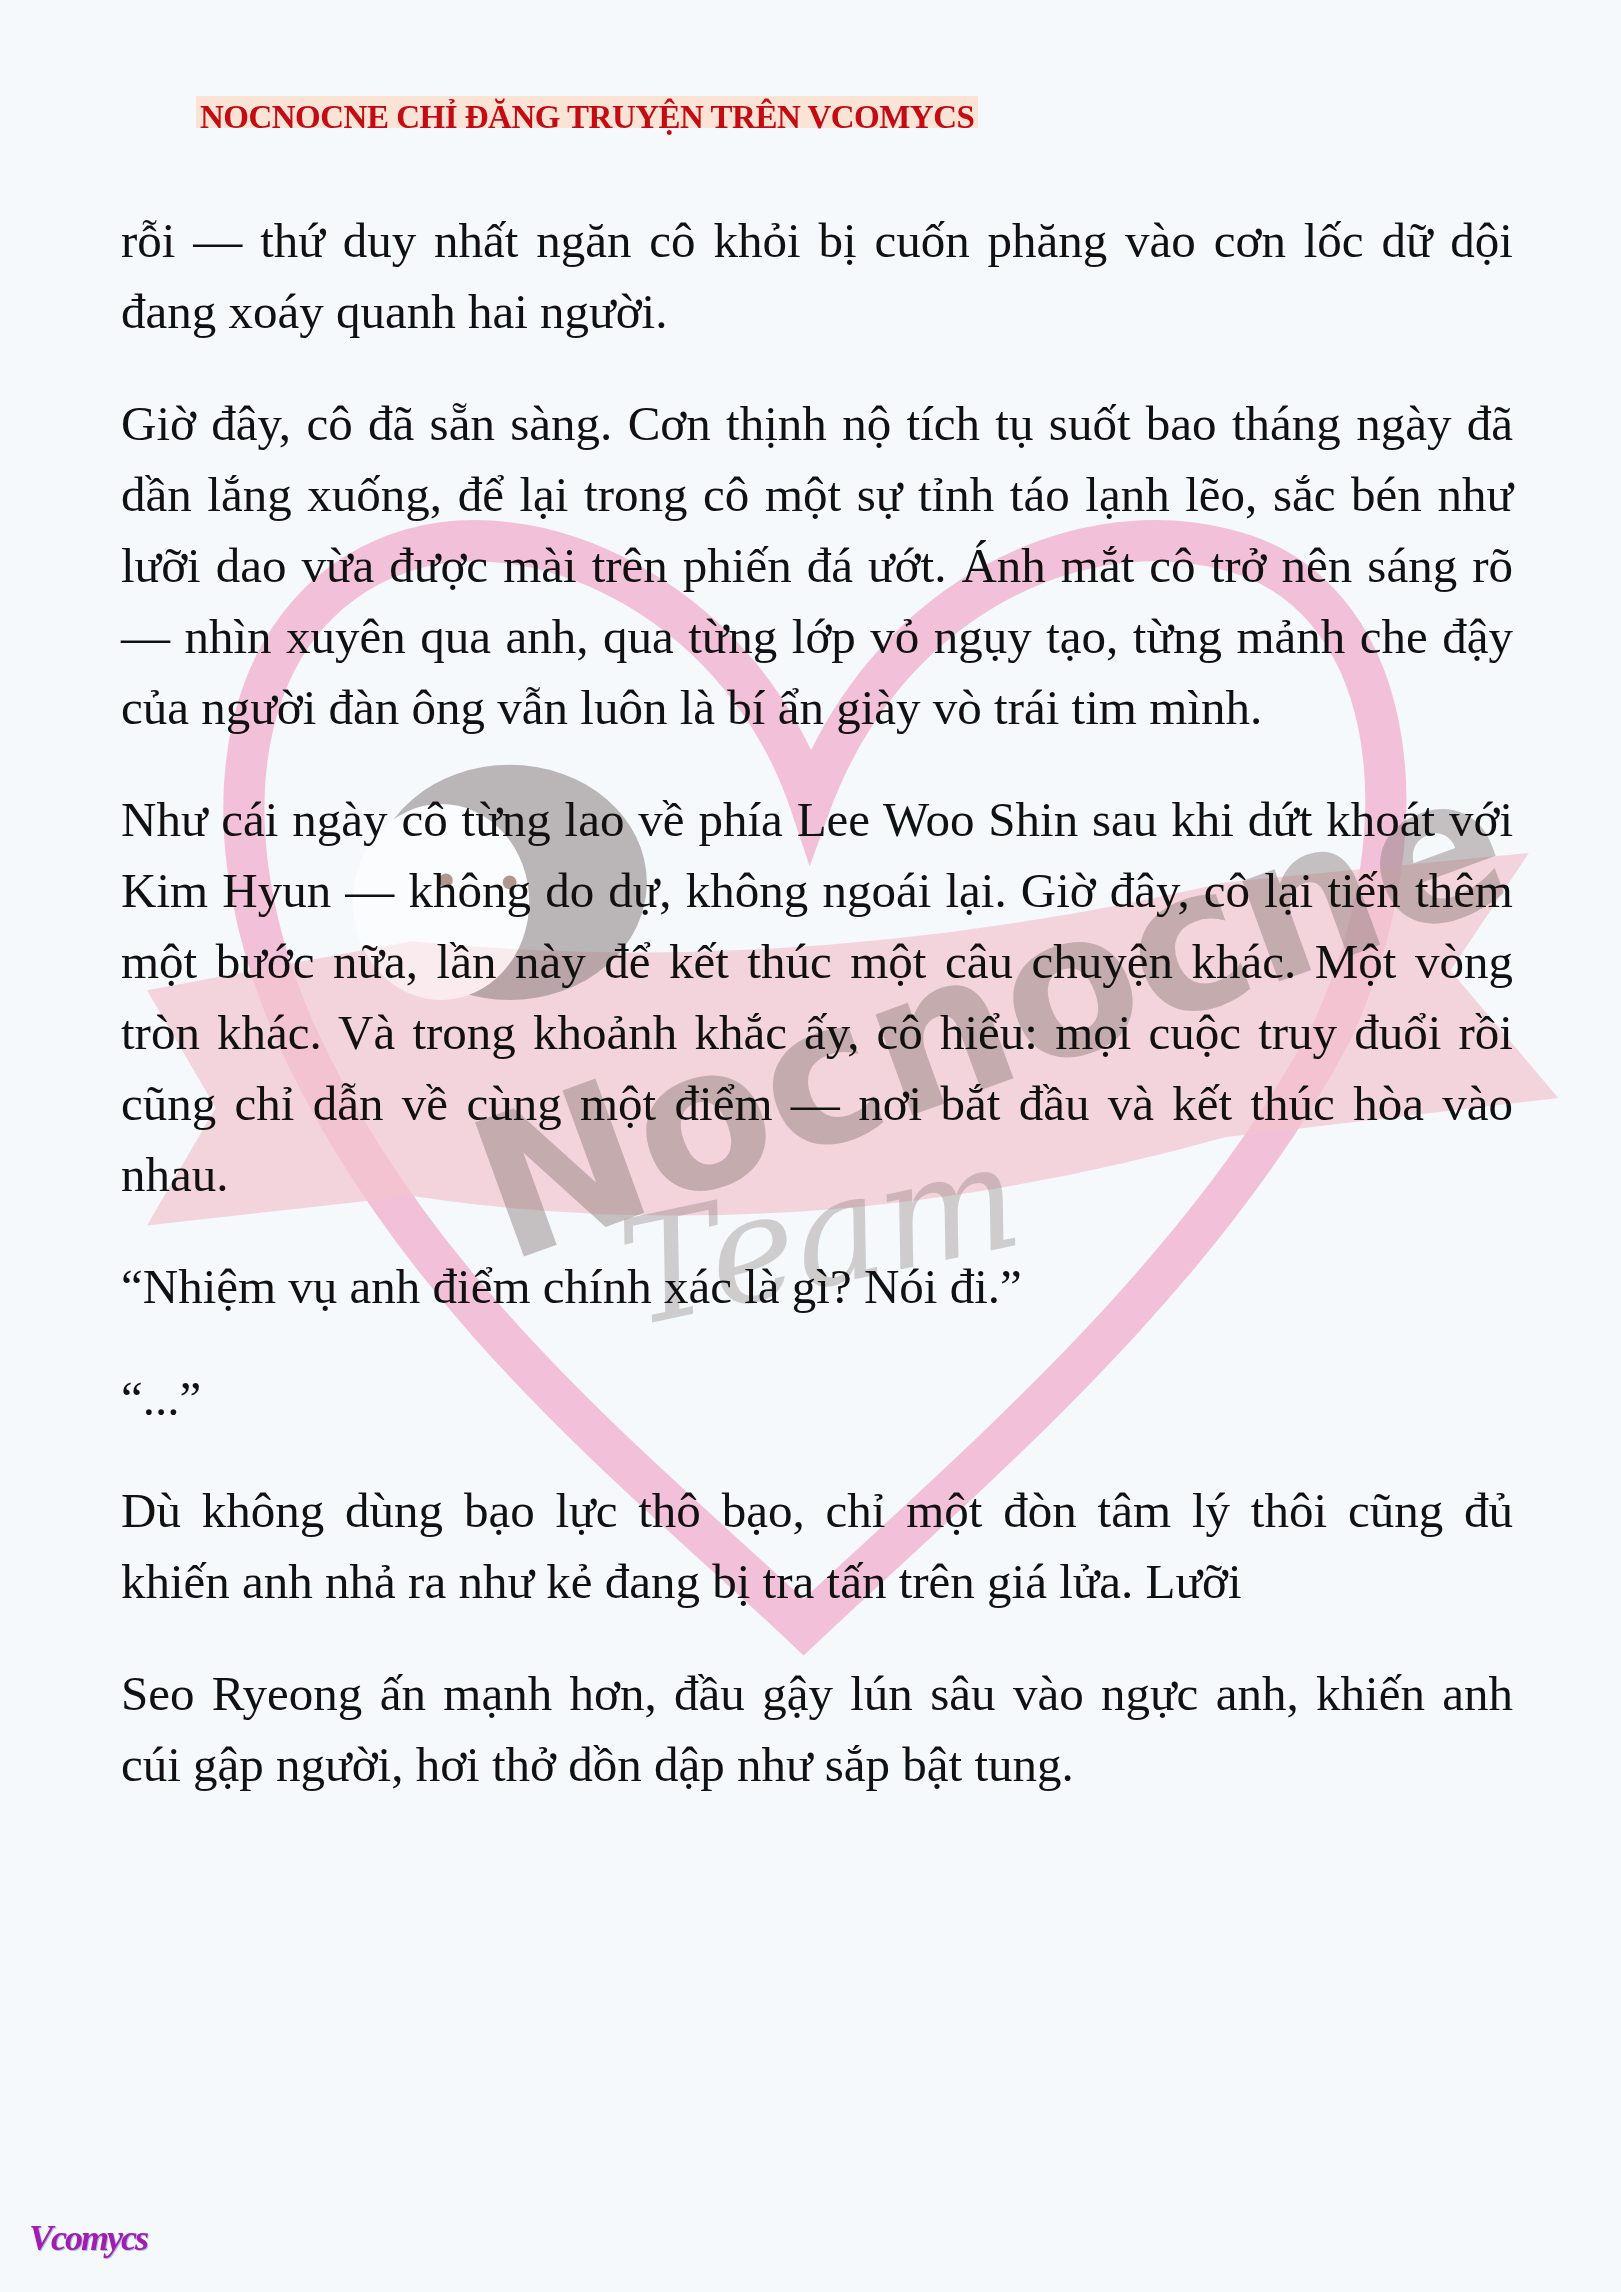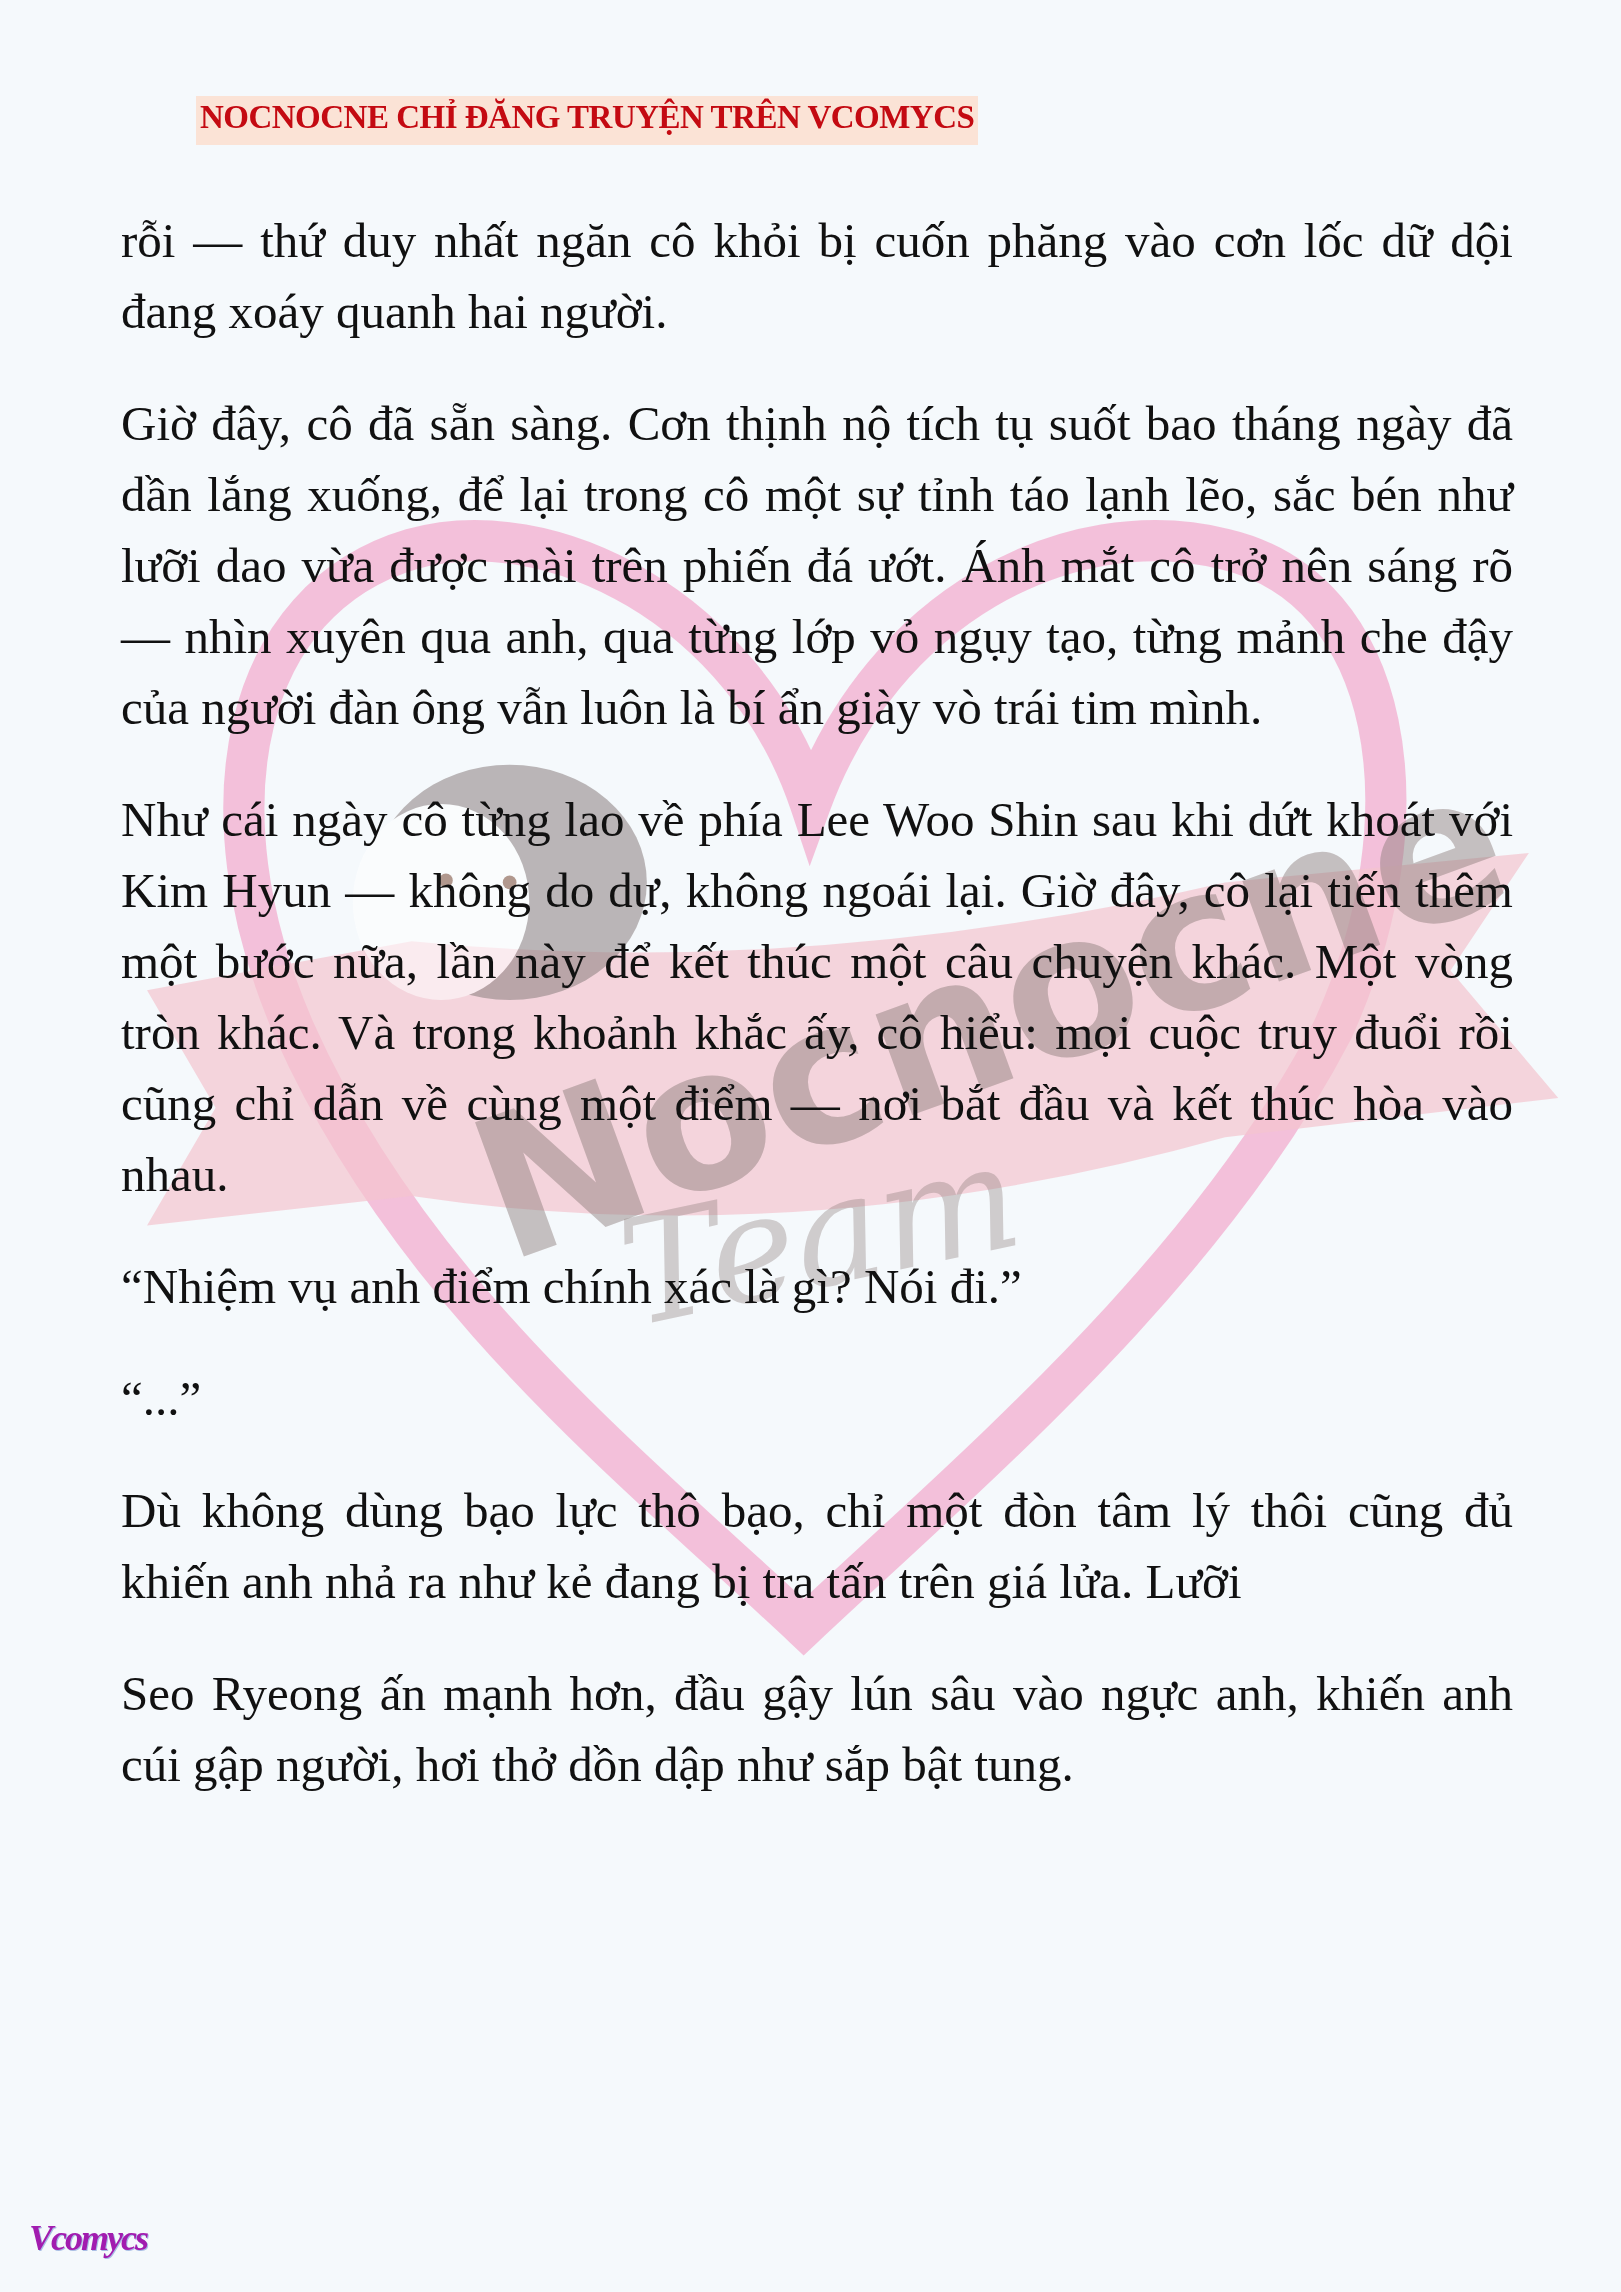--- a/index.html
+++ b/index.html
@@ -5,21 +5,21 @@
   html, body { margin: 0; padding: 0; }
   body {
     width: 1621px; height: 2293px;
     background: #f5f9fc;
     position: relative; overflow: hidden;
     font-family: "DejaVu Serif", "Liberation Serif", serif;
   }
   .watermark { position: absolute; left: 0; top: 0; width: 1621px; height: 2293px; pointer-events: none; }
   .header-banner {
     position: absolute; left: 196px; top: 96px;
-    height: 49px; padding: 0 3.9px;
+    height: 32px; padding: 0 3.9px;
     background: #fbe3d6;
     color: #c40a12;
     font-family: "Liberation Serif", serif;
     font-weight: bold;
     font-size: 33px; line-height: 43px;
     letter-spacing: -0.5px;
     white-space: nowrap;
   }
   .content {
     position: absolute; left: 121px; top: 205px; width: 1392px;

